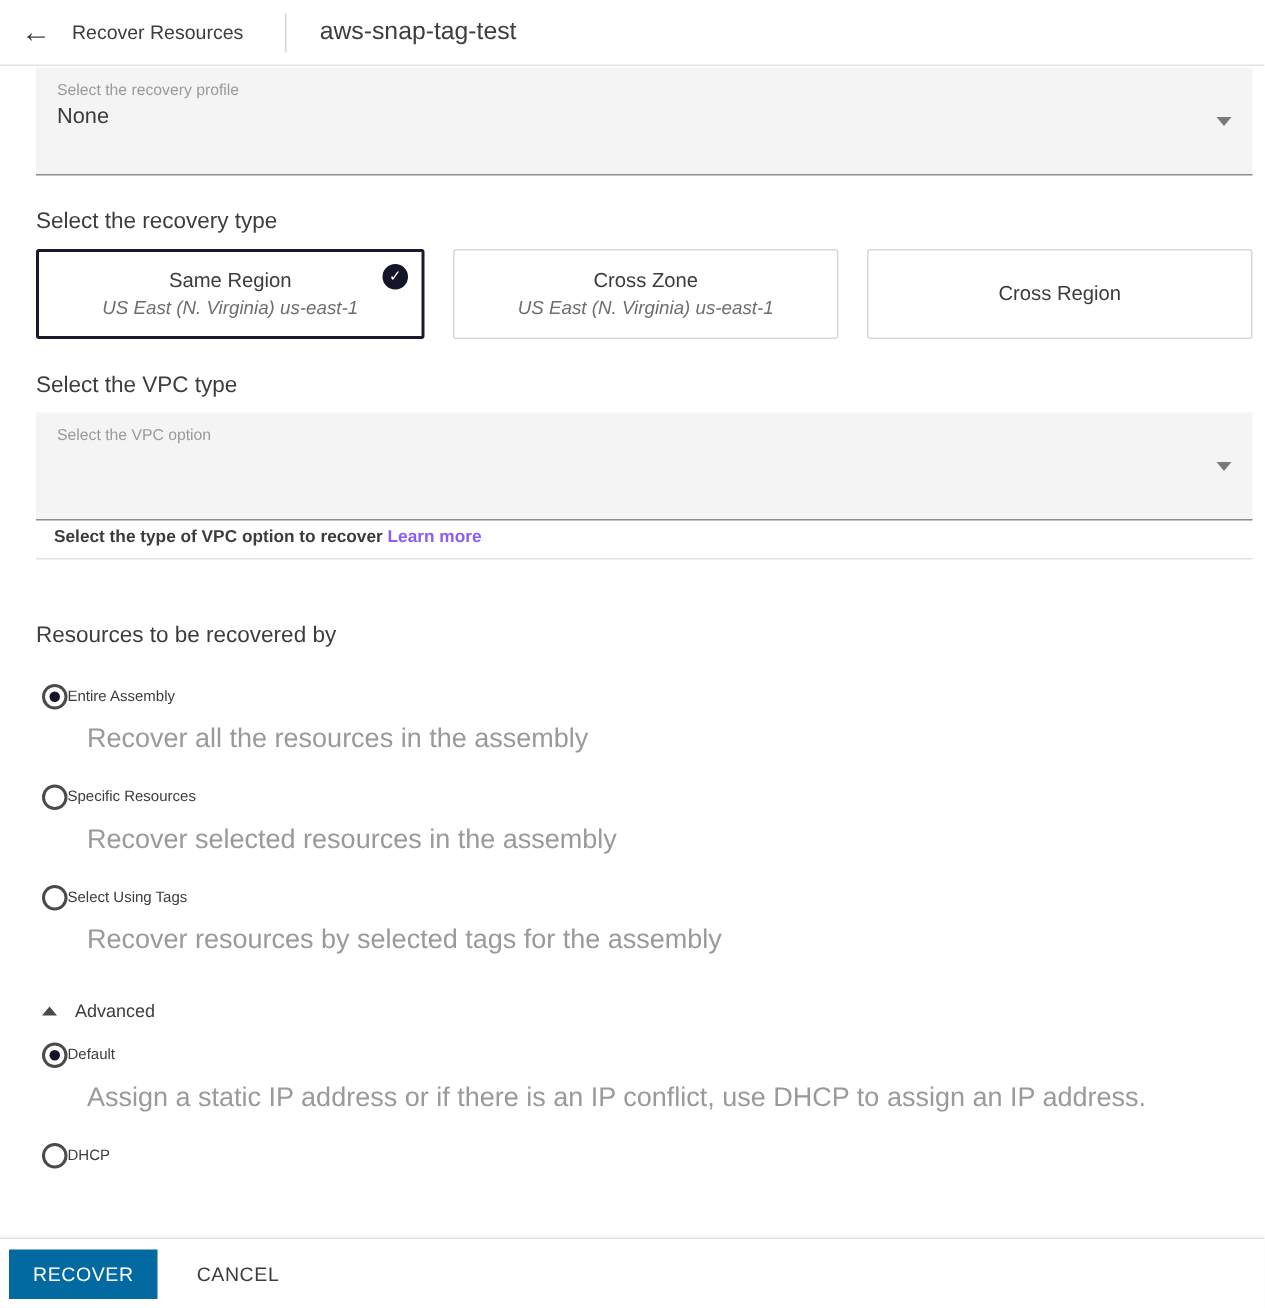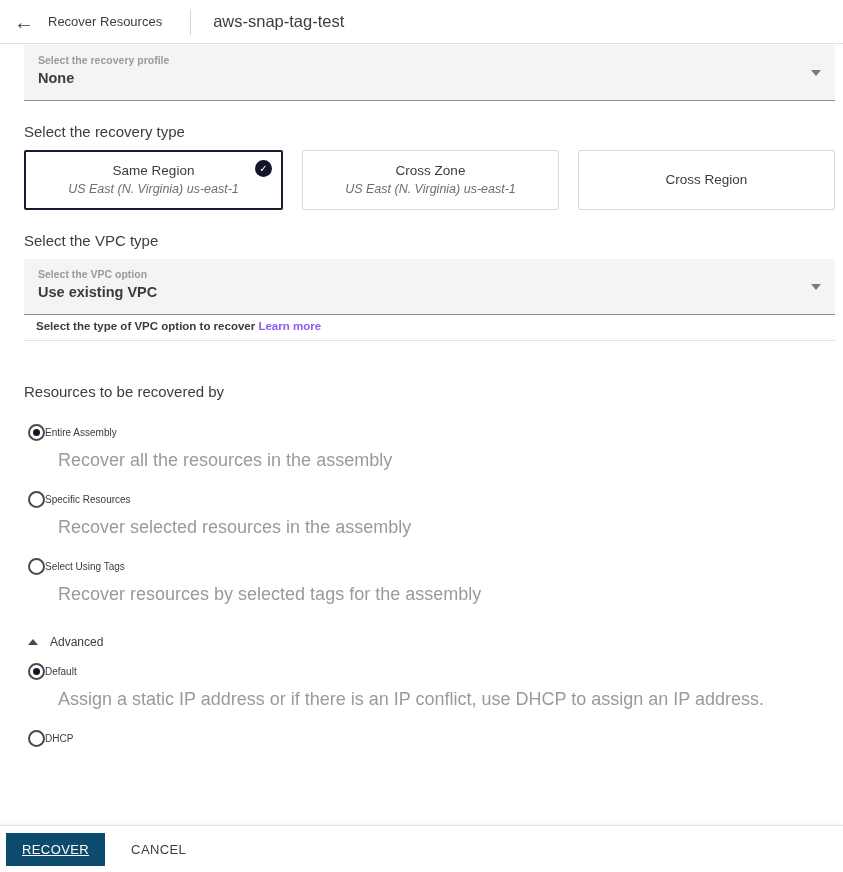--- a/index.html
+++ b/index.html
@@ -66,24 +66,23 @@
   .content {
     padding: 0 0 0 0;
   }
 
   
   .dropdown {
     position: relative;
     margin: 0 8px 0 24px;
     background: #f4f4f4;
     border-bottom: 1px solid #8e8e8e;
-    height: 56px;
+    height: 72px;
     padding: 8px 36px 0 14px;
     cursor: pointer;
-    font-weight: bold;
   }
   .dropdown.small-label .dd-label {
     font-size: 10.5px;
     color: #9a9a9a;
     line-height: 14px;
     margin-bottom: 1px;
   }
   .dd-value {
     font-size: 14.5px;
     color: #3c3c3c;
@@ -244,29 +243,28 @@
     left: 0; right: 0; bottom: 0;
     height: 47px;
     background: #ffffff;
     border-top: 1px solid #e2e2e2;
     display: flex;
     align-items: center;
     padding-left: 6px;
     box-shadow: 0 -1px 3px rgba(0,0,0,0.05);
   }
   .btn-recover {
-    background: #0c4a6e;
+    background: #0369a1;
     color: #ffffff;
     font-size: 13px;
     letter-spacing: .4px;
     border: none;
     padding: 9px 16px;
     cursor: pointer;
     font-family: "Liberation Sans", sans-serif;
-    text-decoration: underline;
   }
   .btn-cancel {
     background: transparent;
     border: none;
     color: #3c3c3c;
     font-size: 13px;
     letter-spacing: .4px;
     padding: 9px 16px;
     margin-left: 10px;
     cursor: pointer;
@@ -319,21 +317,20 @@
 
         <div class="card">
           <div class="card-title">Cross Region</div>
         </div>
       </div>
 
       <div class="section-title">Select the VPC type</div>
 
       <div class="dropdown small-label">
         <div class="dd-label">Select the VPC option</div>
-        <div class="dd-value">Use existing VPC</div>
         <span class="caret"></span>
       </div>
 
       <div class="note-row">
         <span>Select the type of VPC option to recover</span>
         <a href="#">Learn more</a>
       </div>
 
       <div style="height:18px"></div>
 

